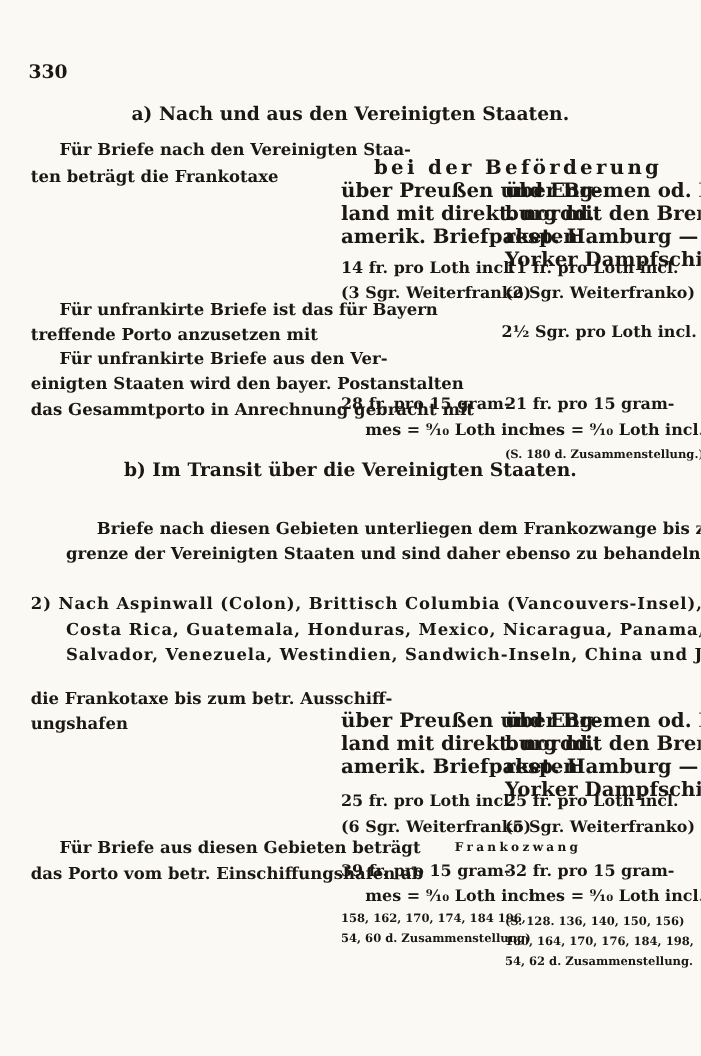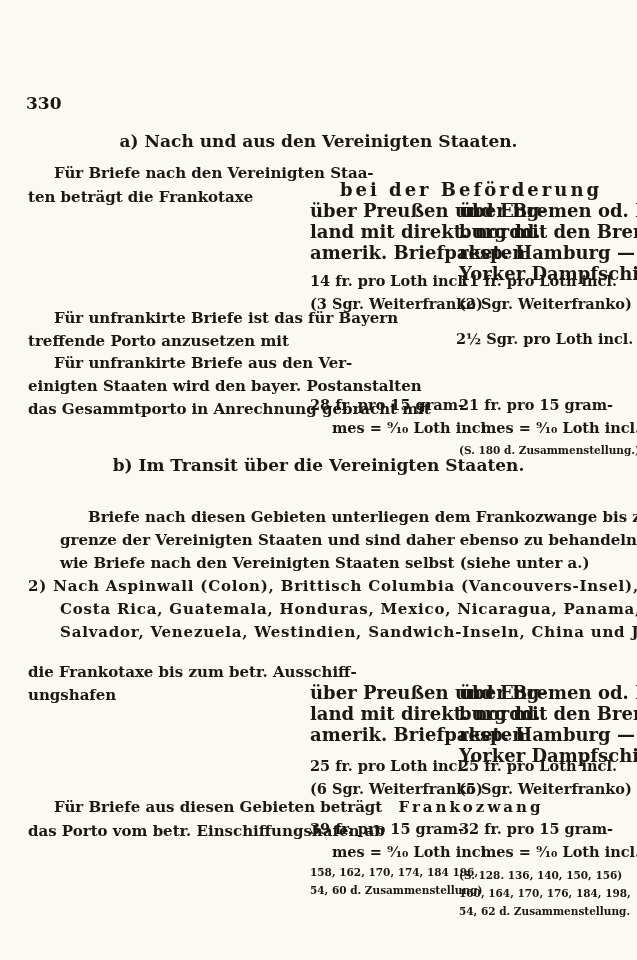--- a/index.html
+++ b/index.html
@@ -4,21 +4,21 @@
 <style>
   html,body{margin:0;padding:0;}
   body{
     width:637px;height:960px;
     background:#f7f7f2;
     font-family:"DejaVu Serif","Liberation Serif",serif;
     color:#1b1712;
     overflow:hidden;
   }
   .page{position:relative;width:637px;height:960px;background:#faf9f4;}
-  .abs{position:absolute;white-space:nowrap;margin-top:37px;}
+  .abs{position:absolute;white-space:nowrap;}
   .body-line{font-size:15px;font-weight:bold;line-height:23px;}
   .heading{font-size:17px;font-weight:bold;text-align:center;width:637px;left:0;}
   .pageno{font-size:17px;font-weight:bold;}
   .colhead{font-size:18px;font-weight:bold;line-height:21px;}
   .val{font-size:14.5px;font-weight:bold;line-height:23px;}
   .small{font-size:10.5px;font-weight:bold;line-height:18px;}
   .spaced{letter-spacing:3px;}
   .spaced-sm{letter-spacing:0.8px;}
   .tcenter{text-align:center;}
 </style>
@@ -72,21 +72,20 @@
   <div class="abs" style="left:459px;top:356px;">
     <div class="val">21 fr. pro 15 gram-</div>
     <div class="val" style="padding-left:22px;">mes = ⁹⁄₁₀ Loth incl.</div>
     <div class="small" style="padding-top:2px;">(S. 180 d. Zusammenstellung.)</div>
   </div>
 
   <div class="abs heading" style="top:418px;">b) Im Transit über die Vereinigten Staaten.</div>
 
   <div class="abs body-line" style="left:88px;top:469px;">Briefe nach diesen Gebieten unterliegen dem Frankozwange bis zur Ausgangs-</div>
   <div class="abs body-line" style="left:60px;top:492px;">grenze der Vereinigten Staaten und sind daher ebenso zu behandeln und zu tariren,</div>
-  <div class="abs body-line" style="left:60px;top:515px;">wie Briefe nach den Vereinigten Staaten selbst (siehe unter a.)</div>
 
   <div class="abs body-line spaced-sm" style="left:28px;top:538px;">2) Nach Aspinwall (Colon), Brittisch Columbia (Vancouvers-Insel),</div>
   <div class="abs body-line spaced-sm" style="left:60px;top:561px;">Costa Rica, Guatemala, Honduras, Mexico, Nicaragua, Panama, San</div>
   <div class="abs body-line spaced-sm" style="left:60px;top:584px;">Salvador, Venezuela, Westindien, Sandwich-Inseln, China und Japan.</div>
 
   <div class="abs body-line" style="left:28px;top:624px;">die Frankotaxe bis zum betr. Ausschiff-</div>
   <div class="abs body-line" style="left:28px;top:647px;">ungshafen</div>
 
   <div class="abs" style="left:310px;top:645px;">
     <div class="colhead">über Preußen und Eng-</div>
@@ -102,21 +101,21 @@
 
   <div class="abs" style="left:310px;top:717px;">
     <div class="val">25 fr. pro Loth incl.</div>
     <div class="val">(6 Sgr. Weiterfranko)</div>
   </div>
   <div class="abs" style="left:459px;top:717px;">
     <div class="val">25 fr. pro Loth incl.</div>
     <div class="val">(5 Sgr. Weiterfranko)</div>
   </div>
 
-  <div class="abs colhead spaced tcenter" style="left:310px;top:760px;width:322px;font-size:15px;">Frankozwang</div>
+  <div class="abs colhead spaced tcenter" style="left:310px;top:760px;width:322px;font-size:11px;">Frankozwang</div>
 
   <div class="abs body-line" style="left:54px;top:759px;">Für Briefe aus diesen Gebieten beträgt</div>
   <div class="abs body-line" style="left:28px;top:783px;">das Porto vom betr. Einschiffungshafen ab</div>
 
   <div class="abs" style="left:310px;top:780px;">
     <div class="val">39 fr. pro 15 gram-</div>
     <div class="val" style="padding-left:22px;">mes = ⁹⁄₁₀ Loth incl.</div>
     <div class="small">158, 162, 170, 174, 184 196,</div>
     <div class="small">54, 60 d. Zusammenstellung)</div>
   </div>

